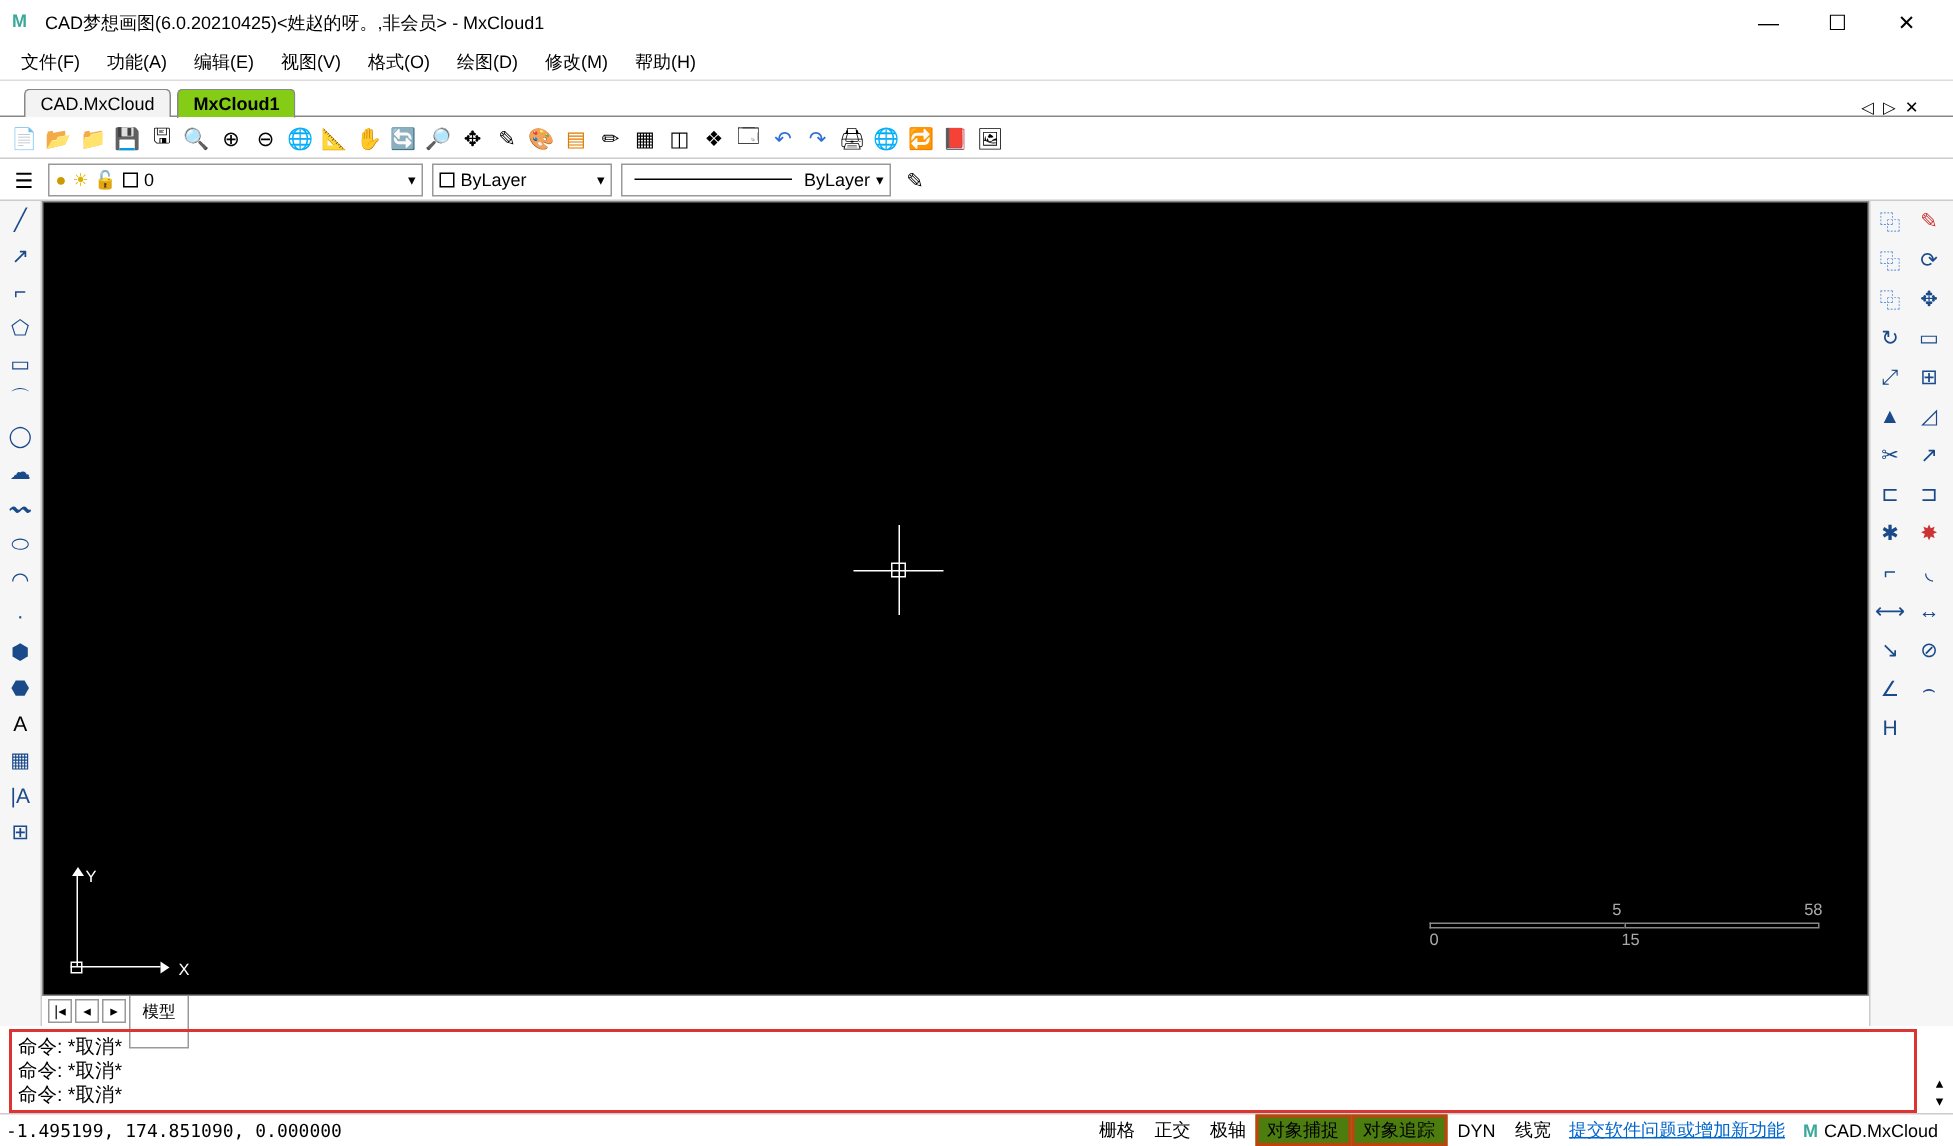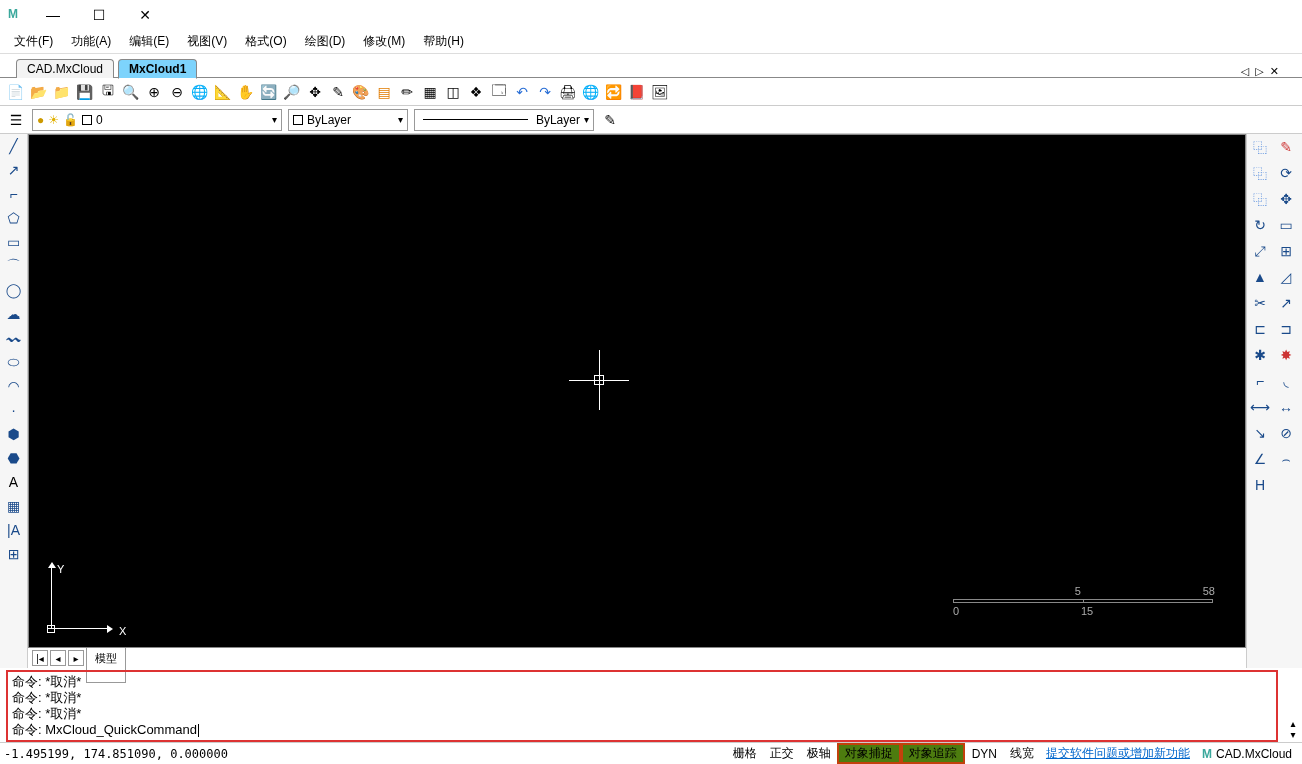--- a/index.html
+++ b/index.html
@@ -6,21 +6,21 @@
 body { background: #fff; width: 1302px; height: 764px; overflow: hidden; font-size: 12px; color: #000; display: flex; flex-direction: column; }
 .titlebar { height: 30px; background: #fff; display: flex; align-items: center; padding: 0 8px; }
 .titlebar .logo-icon { width: 16px; height: 16px; margin-right: 6px; color: #3ba89c; font-weight: bold; }
 .titlebar .title-text { flex: 1; font-size: 12px; }
 .titlebar .winctl { width: 46px; height: 30px; display: flex; align-items: center; justify-content: center; font-size: 14px; }
 .menubar { height: 24px; display: flex; align-items: center; padding: 0 10px; gap: 10px; border-bottom: 1px solid #ddd; }
 .menubar .menu-item { padding: 2px 4px; font-size: 12px; }
 .tabbar { height: 24px; display: flex; align-items: flex-end; padding: 0 16px; gap: 4px; position: relative; }
 .tabbar::after { content:""; position:absolute; left:0; right:0; bottom:0; height:1px; background:#888; }
 .tab { border: 1px solid #888; border-bottom: none; background: #f3f3f3; padding: 2px 10px 2px 10px; font-size: 12px; position: relative; z-index:1; border-top-left-radius:4px; border-top-right-radius:4px;}
-.tab.active { background: #7dd3fc; font-weight: bold; border-bottom:1px solid #fff; margin-bottom:-1px;}
+.tab.active { background: #84cc16; font-weight: bold; border-bottom:1px solid #fff; margin-bottom:-1px;}
 .tab-ctrls { margin-left: auto; display: flex; gap: 0px; padding-right:4px; z-index:2;}
 .tab-ctrls span { padding:0 3px; font-size:11px;}
 .toolbar { height: 28px; display: flex; align-items: center; padding: 0 6px; gap: 3px; border-bottom: 1px solid #ccc; }
 .tbtn { width: 20px; height: 20px; display: flex; align-items: center; justify-content: center; font-size: 14px; cursor: pointer; }
 .proprow { height: 28px; display: flex; align-items: center; padding: 0 6px; gap: 6px; border-bottom: 1px solid #ccc; }
 .layer-dd { width: 250px; height: 22px; border: 1px solid #999; display: flex; align-items: center; padding: 0 4px; gap: 4px; font-size: 12px; position:relative;}
 .layer-dd .arrow { margin-left:auto; font-size:10px;}
 .color-dd { width: 120px; height: 22px; border: 1px solid #999; display: flex; align-items: center; padding: 0 4px; gap:4px; font-size:12px;}
 .line-dd { width: 180px; height: 22px; border: 1px solid #999; display: flex; align-items: center; padding: 0 4px; gap:4px; font-size:12px; justify-content:center;}
 .line-dd .line-sample{flex:1; border-top:1px solid #000; margin:0 4px;}
@@ -64,20 +64,21 @@
 .statusbar .sbtn.boxed{border:2px solid #c2410c; background:#4d7c0f;}
 .statusbar .feedback{color:#0066cc; text-decoration:underline; padding:0 6px;}
 .statusbar .prod{display:flex; align-items:center; gap:4px; padding:0 6px;}
 .sq{display:inline-block; width:10px; height:10px; border:1px solid #000;}
 </style>
 </head>
 <body>
 
 <div class="titlebar">
   <span class="logo-icon">M</span>
+  <span class="title-text">CAD梦想画图(6.0.20210425)&lt;姓赵的呀。,非会员&gt; - MxCloud1</span>
   <div class="winctl">―</div>
   <div class="winctl">☐</div>
   <div class="winctl">✕</div>
 </div>
 
 <div class="menubar">
   <span class="menu-item">文件(F)</span>
   <span class="menu-item">功能(A)</span>
   <span class="menu-item">编辑(E)</span>
   <span class="menu-item">视图(V)</span>
@@ -245,23 +246,20 @@
     <span class="vbtn">⌢</span>
     <span class="vbtn">H</span>
   </div>
 </div>
 
 <div class="cmdwrap">
   <div class="cmdarea" style="flex:1">
     <div class="cmdline">命令:  *取消*</div>
     <div class="cmdline">命令:  *取消*</div>
     <div class="cmdline">命令:  *取消*</div>
-    <div class="cmdline">
-      <span>命令: </span><span>MxCloud_QuickCommand</span><span class="cursor"></span>
-    </div>
   </div>
   <div class="scrollbtns">
     <span>▴</span>
     <span>▾</span>
   </div>
 </div>
 
 <div class="statusbar">
   <span class="coords">-1.495199,  174.851090,  0.000000</span>
   <span class="sbtn">栅格</span>

